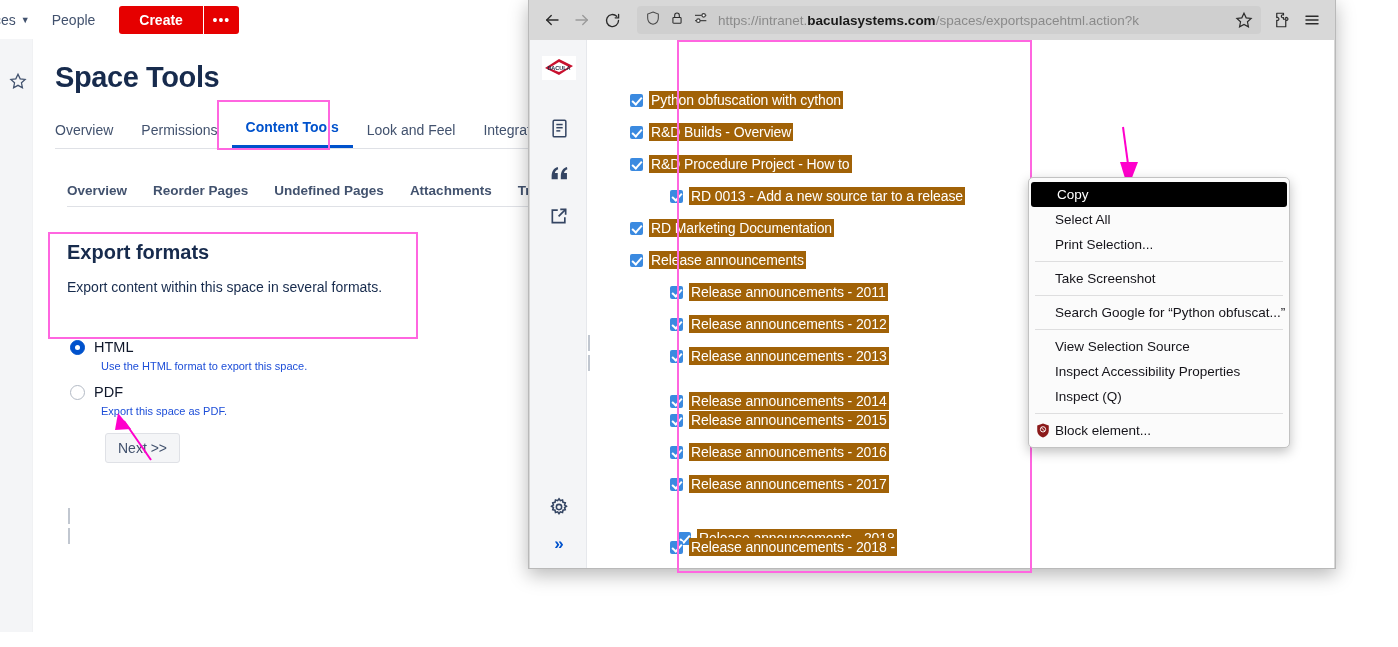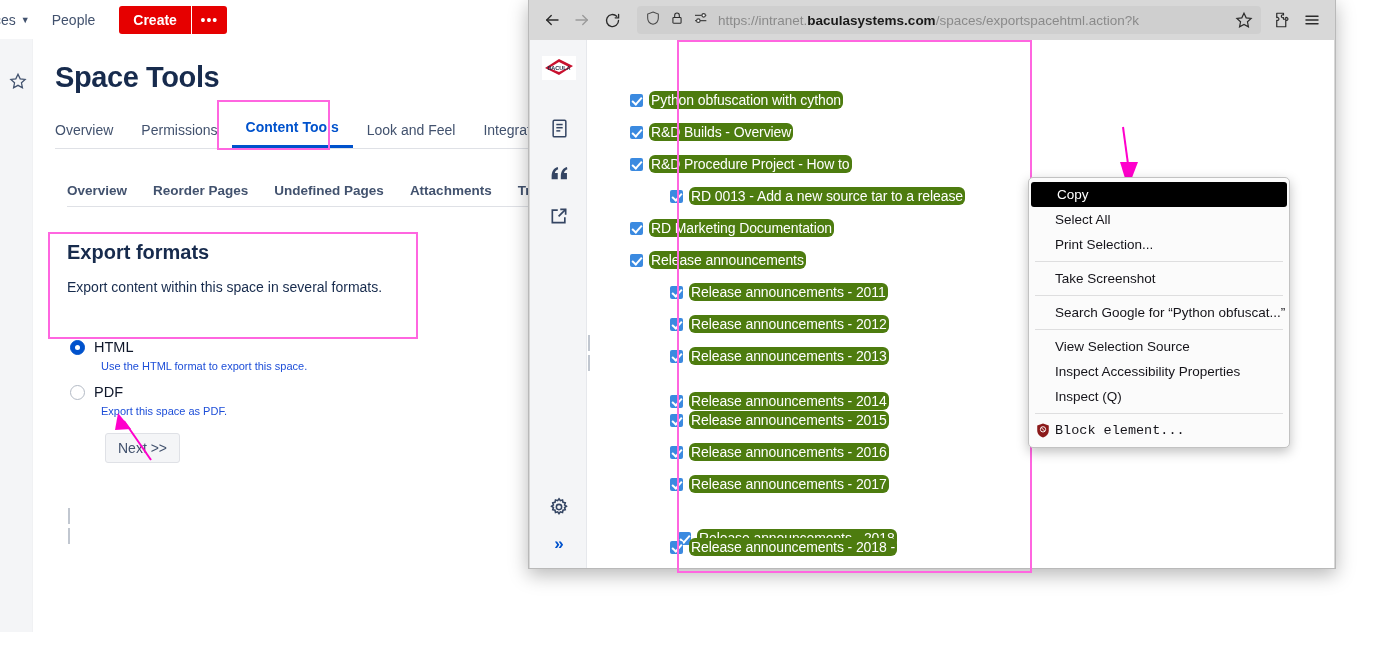--- a/index.html
+++ b/index.html
@@ -15,21 +15,21 @@
   .conf-page { position: absolute; left: 0; top: 0; width: 1398px; height: 647px; background: #ffffff; }
   .conf-topnav {
     position: absolute; left: 0; top: 0; width: 1398px; height: 39px;
     background: #ffffff; display: flex; align-items: center; gap: 0px;
   }
   .nav-spaces { display: flex; align-items: center; gap: 5px; color: #42526e; font-size: 14px; margin-left: -6px; }
   .nav-caret { font-size: 9px; color: #42526e; }
   .nav-people { color: #42526e; font-size: 14px; margin-left: 22px; }
   .btn-create {
     margin-left: 24px; background: #e60000; color: #fff; font-weight: bold;
-    font-size: 14px; height: 28px; padding: 0 14px; border: none; border-radius: 3px 0 0 3px;
+    font-size: 14px; height: 28px; padding: 0 20px; border: none; border-radius: 3px 0 0 3px;
     display: flex; align-items: center; cursor: pointer;
   }
   .btn-create-more {
     background: #e60000; color: #fff; height: 28px; width: 36px; border: none;
     border-left: 1px solid #ffffff; border-radius: 0 3px 3px 0; font-size: 14px;
     display: flex; align-items: center; justify-content: center; cursor: pointer; letter-spacing:1px;
   }
 
   .conf-left-rail {
     position: absolute; left: 0; top: 39px; width: 33px; height: 593px;
@@ -151,41 +151,41 @@
   .tree-row { position: absolute; display: flex; align-items: center; gap: 6px; white-space: nowrap; }
   .cbx {
     width: 13px; height: 13px; border-radius: 2px; background: #3b8ae0; position: relative;
     flex: 0 0 auto; cursor: pointer;
   }
   .cbx::after {
     content: ""; position: absolute; left: 4px; top: 1px; width: 4px; height: 8px;
     border: solid #fff; border-width: 0 2px 2px 0; transform: rotate(42deg);
   }
   .tree-label {
-    font-size: 14px; color: #ffffff; background: #4d7c0f; padding: 1px 2px;
-    font-weight: 500; letter-spacing: -0.1px; border-radius: 6px;
+    font-size: 14px; color: #ffffff; background: #a16207; padding: 1px 2px;
+    font-weight: 500; letter-spacing: -0.1px;
   }
 
   
   .ctx-menu {
     position: absolute; left: 1028px; top: 177px; width: 262px; background: #fbfbfb;
     border: 1px solid #c2c2c2; border-radius: 5px; z-index: 300;
     box-shadow: 0 4px 12px rgba(0,0,0,0.25); padding: 4px 0;
     font-size: 13.5px; color: #15141a;
   }
   .ctx-item {
     height: 25px; display: flex; align-items: center; padding: 0 10px 0 26px; cursor: pointer;
     white-space: nowrap;
   }
   .ctx-item.sel { background: #000000; color: #ffffff; margin: 0 2px; border-radius: 3px; }
   .ctx-sep { height: 1px; background: #dededf; margin: 4px 6px; }
   .ublock-icon {
     position: absolute; left: 7px; width: 14px; height: 15px;
   }
-  .ctx-item.with-icon { position: relative; font-family: Liberation Mono, monospace; }
+  .ctx-item.with-icon { position: relative; }
 </style>
 </head>
 <body>
 
 <div id="root">
 
   <div class="conf-page">
 
     <div class="conf-topnav">
       <div style="width:0px"></div>

